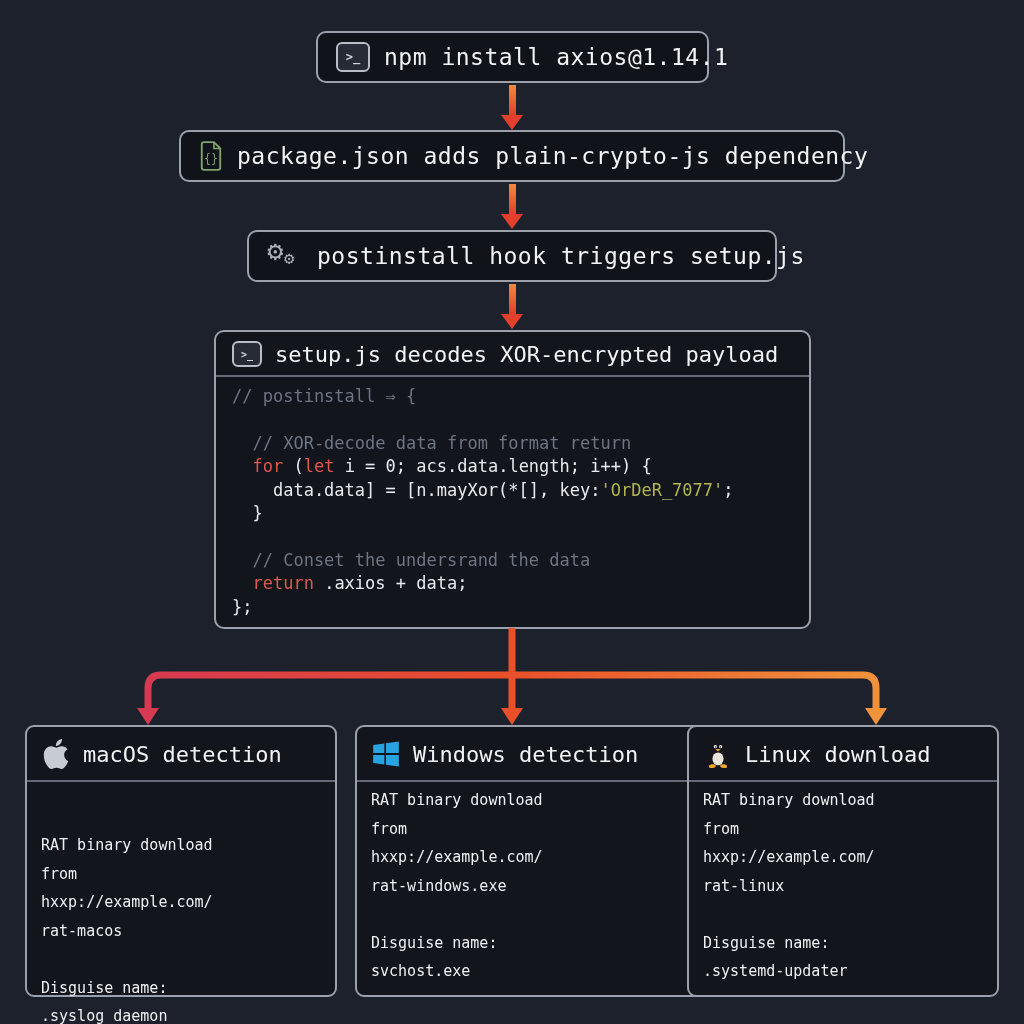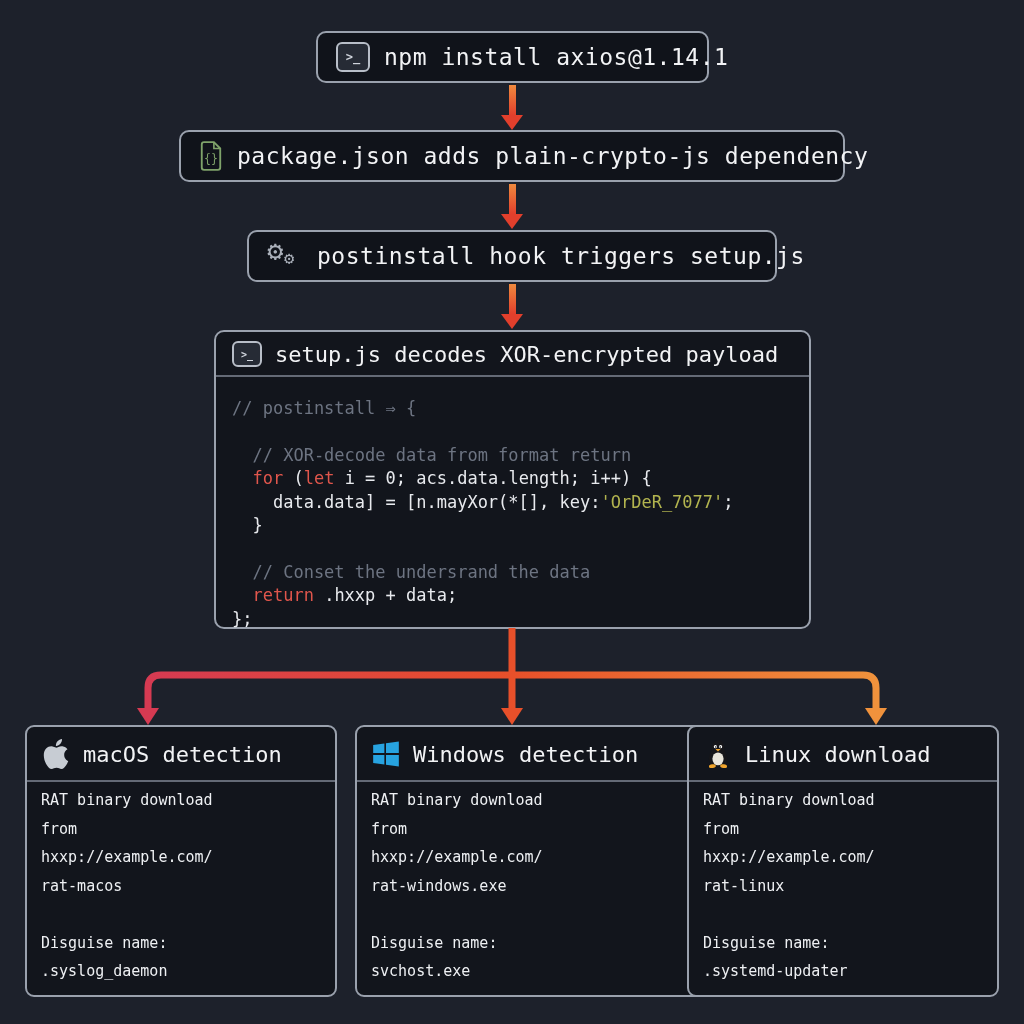--- a/index.html
+++ b/index.html
@@ -62,21 +62,21 @@
     border: 2px solid #9aa1ad;
     border-radius: 10px;
     display: flex; flex-direction: column;
   }
   .code-box-header {
     display: flex; align-items: center; gap: 13px;
     padding: 9px 16px 8px 16px;
     border-bottom: 2px solid #646a76;
   }
   .code-box-title { font-size: 22px; color: #f2f3f5; white-space: nowrap; }
-  .code-block { padding: 20px 16px; font-size: 17px; line-height: 23.4px; }
+  .code-block { padding: 8px 16px; font-size: 17px; line-height: 23.4px; }
   .code-line { white-space: pre; }
   .tok-comment { color: #6d7482; }
   .tok-keyword { color: #e0564c; }
   .tok-string  { color: #b2b44f; }
   .tok-plain   { color: #e8eaee; }
 
   
   .branch-svg { position: absolute; left: 0; top: 628px; }
 
   
@@ -157,41 +157,41 @@
     </div>
     <div class="code-block">
         <div class="code-line"><span class="tok-comment">// postinstall ⇒ {</span></div>
         <div class="code-line">&nbsp;</div>
         <div class="code-line"><span class="tok-comment">  // XOR-decode data from format return</span></div>
         <div class="code-line"><span class="tok-plain">  </span><span class="tok-keyword">for</span><span class="tok-plain"> (</span><span class="tok-keyword">let</span><span class="tok-plain"> i = 0; acs.data.length; i++) {</span></div>
         <div class="code-line"><span class="tok-plain">    data.data] = [n.mayXor(*[], key:</span><span class="tok-string">'OrDeR_7077'</span><span class="tok-plain">;</span></div>
         <div class="code-line"><span class="tok-plain">  }</span></div>
         <div class="code-line">&nbsp;</div>
         <div class="code-line"><span class="tok-comment">  // Conset the undersrand the data</span></div>
-        <div class="code-line"><span class="tok-plain">  </span><span class="tok-keyword">return</span><span class="tok-plain"> .hxxp + data;</span></div>
+        <div class="code-line"><span class="tok-plain">  </span><span class="tok-keyword">return</span><span class="tok-plain"> .axios + data;</span></div>
         <div class="code-line"><span class="tok-plain">};</span></div>
       </div>
   </div>
 
   <svg class="branch-svg" width="1024" height="100" viewBox="0 0 1024 100">
     <defs>
       <linearGradient id="branchGrad" gradientUnits="userSpaceOnUse" x1="148" y1="0" x2="876" y2="0">
         <stop offset="0" stop-color="#d63a52"></stop>
         <stop offset="0.5" stop-color="#e8502a"></stop>
         <stop offset="1" stop-color="#f0923c"></stop>
       </linearGradient>
     </defs>
     <path d="M512 0 L512 82" stroke="url(#branchGrad)" stroke-width="7" fill="none"></path>
     <path d="M148 82 L148 60 Q148 47 161 47 L863 47 Q876 47 876 60 L876 82" stroke="url(#branchGrad)" stroke-width="7" fill="none" stroke-linejoin="round"></path>
     <polygon points="137,80 159,80 148,97" fill="#d63a52"></polygon>
     <polygon points="501,80 523,80 512,97" fill="#e8502a"></polygon>
     <polygon points="865,80 887,80 876,97" fill="#f0923c"></polygon>
   </svg>
 
-  <div class="card" style="left:25px;">
+  <div class="card" style="left:25px;gap:45px;">
     <div class="card-header">
       <span class="os-icon">
         <svg width="26" height="30" viewBox="0 0 814 1000">
           <path fill="#c7ccd3" d="M788.1 340.9c-5.8 4.5-108.2 62.2-108.2 190.5 0 148.4 130.3 200.9 134.2 202.2-.6 3.2-20.7 71.9-68.7 141.9-42.8 61.6-87.5 123.1-155.5 123.1s-85.5-39.5-164-39.5c-76.5 0-103.7 40.8-165.9 40.8s-105.6-57-155.5-127C46.7 790.7 0 663 0 541.8c0-194.4 126.4-297.5 250.8-297.5 66.1 0 121.2 43.4 162.7 43.4 39.5 0 101.1-46 176.3-46 28.5 0 130.9 2.6 198.3 99.2zm-234-181.5c31.1-36.9 53.1-88.1 53.1-139.3 0-7.1-.6-14.3-1.9-20.1-50.6 1.9-110.8 33.7-147.1 75.8-28.5 32.4-55.1 83.6-55.1 135.5 0 7.8 1.3 15.6 1.9 18.1 3.2.6 8.4 1.3 13.6 1.3 45.4 0 102.5-30.4 135.5-71.3z"></path>
         </svg>
       </span>
       <div class="card-title">macOS detection</div>
     </div>
     <div class="card-body">RAT binary download
 from

